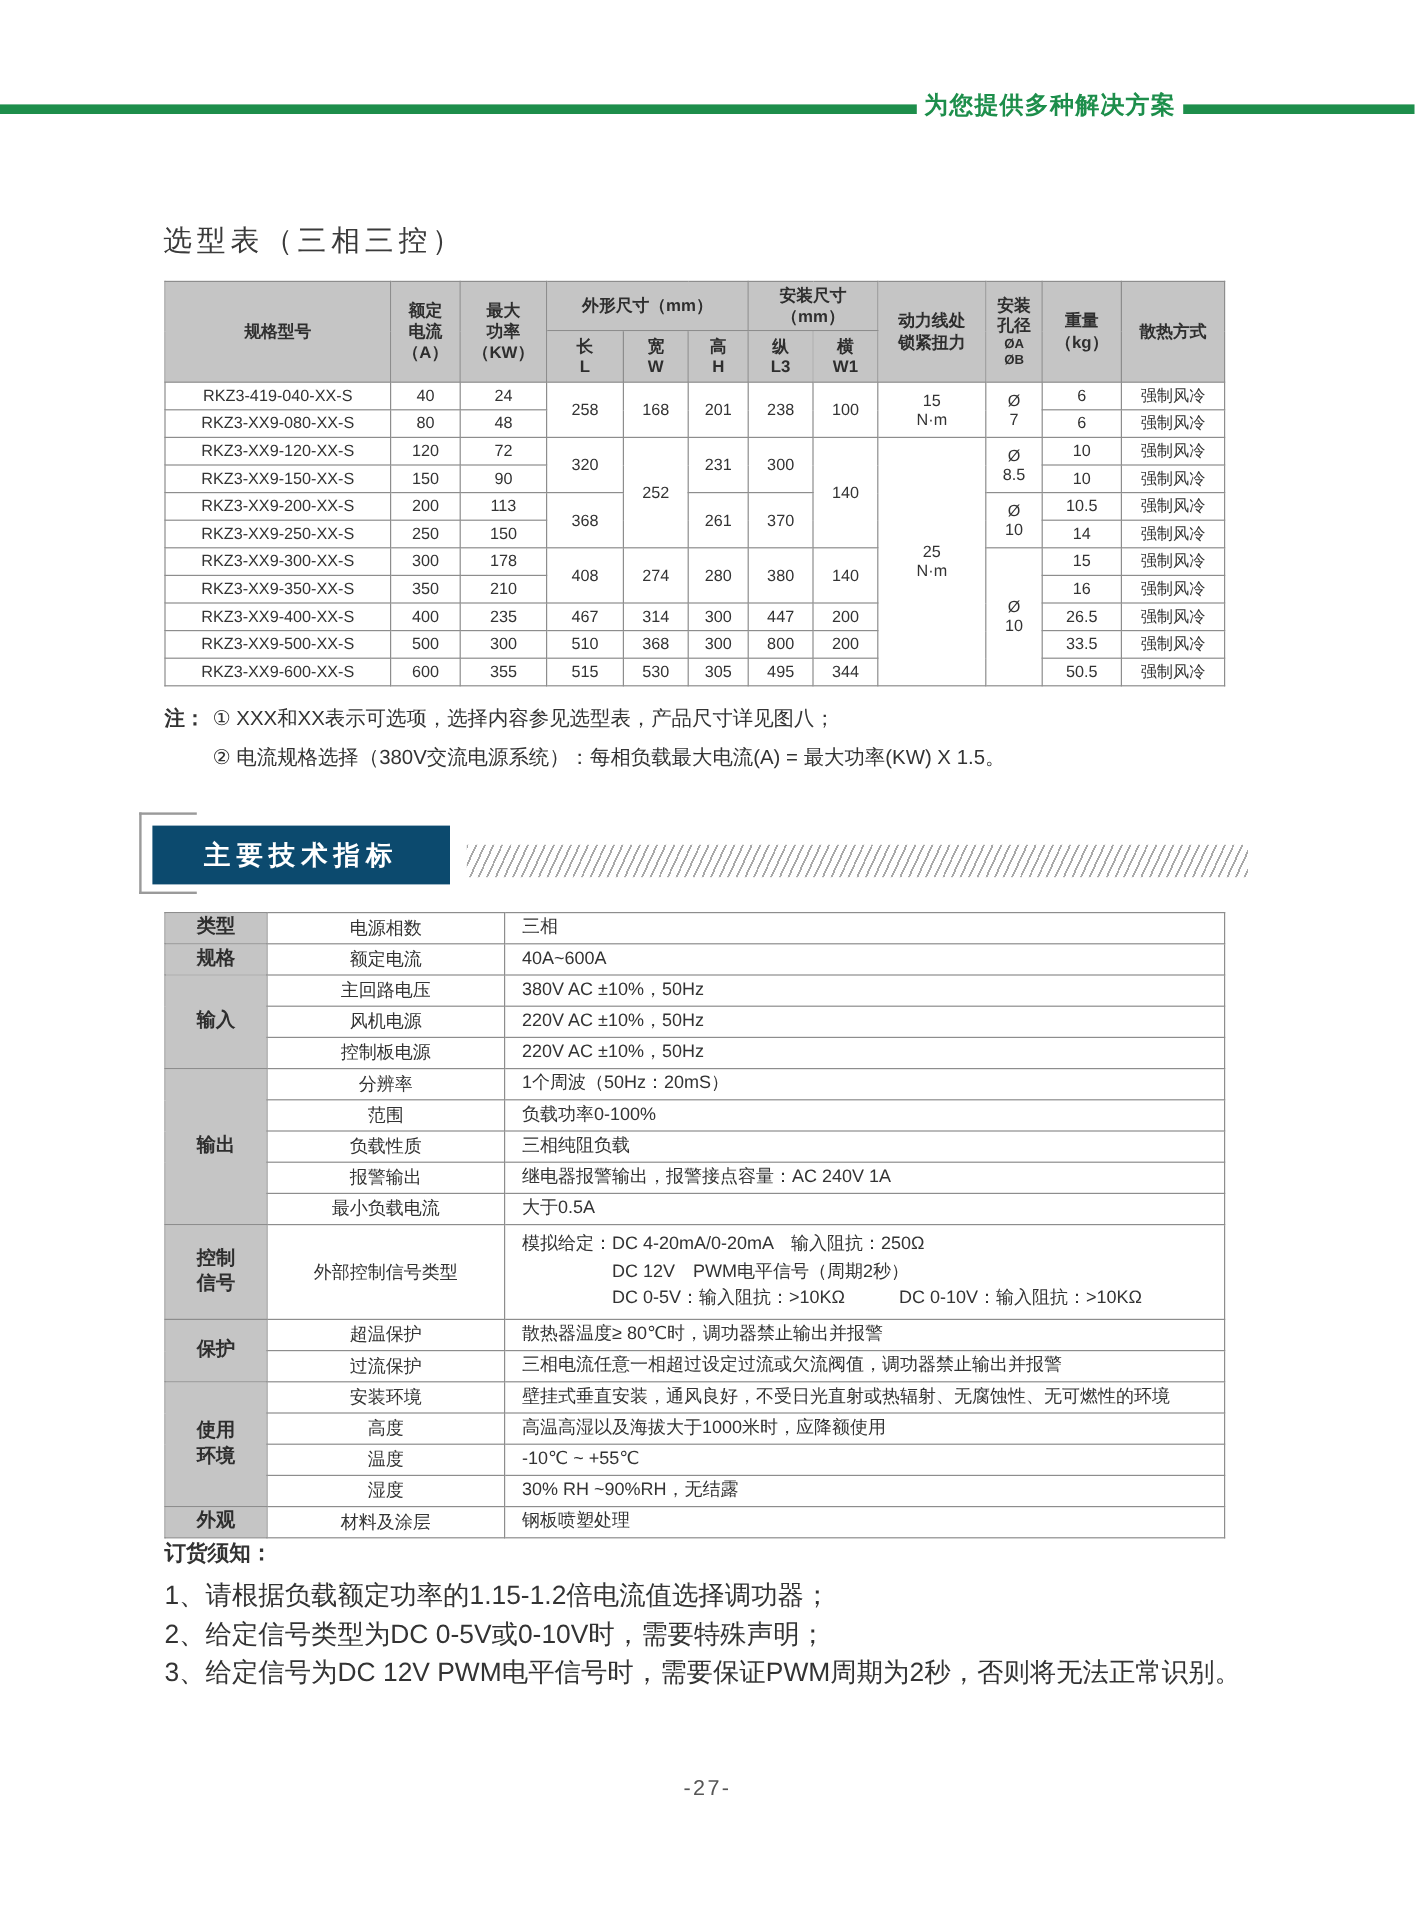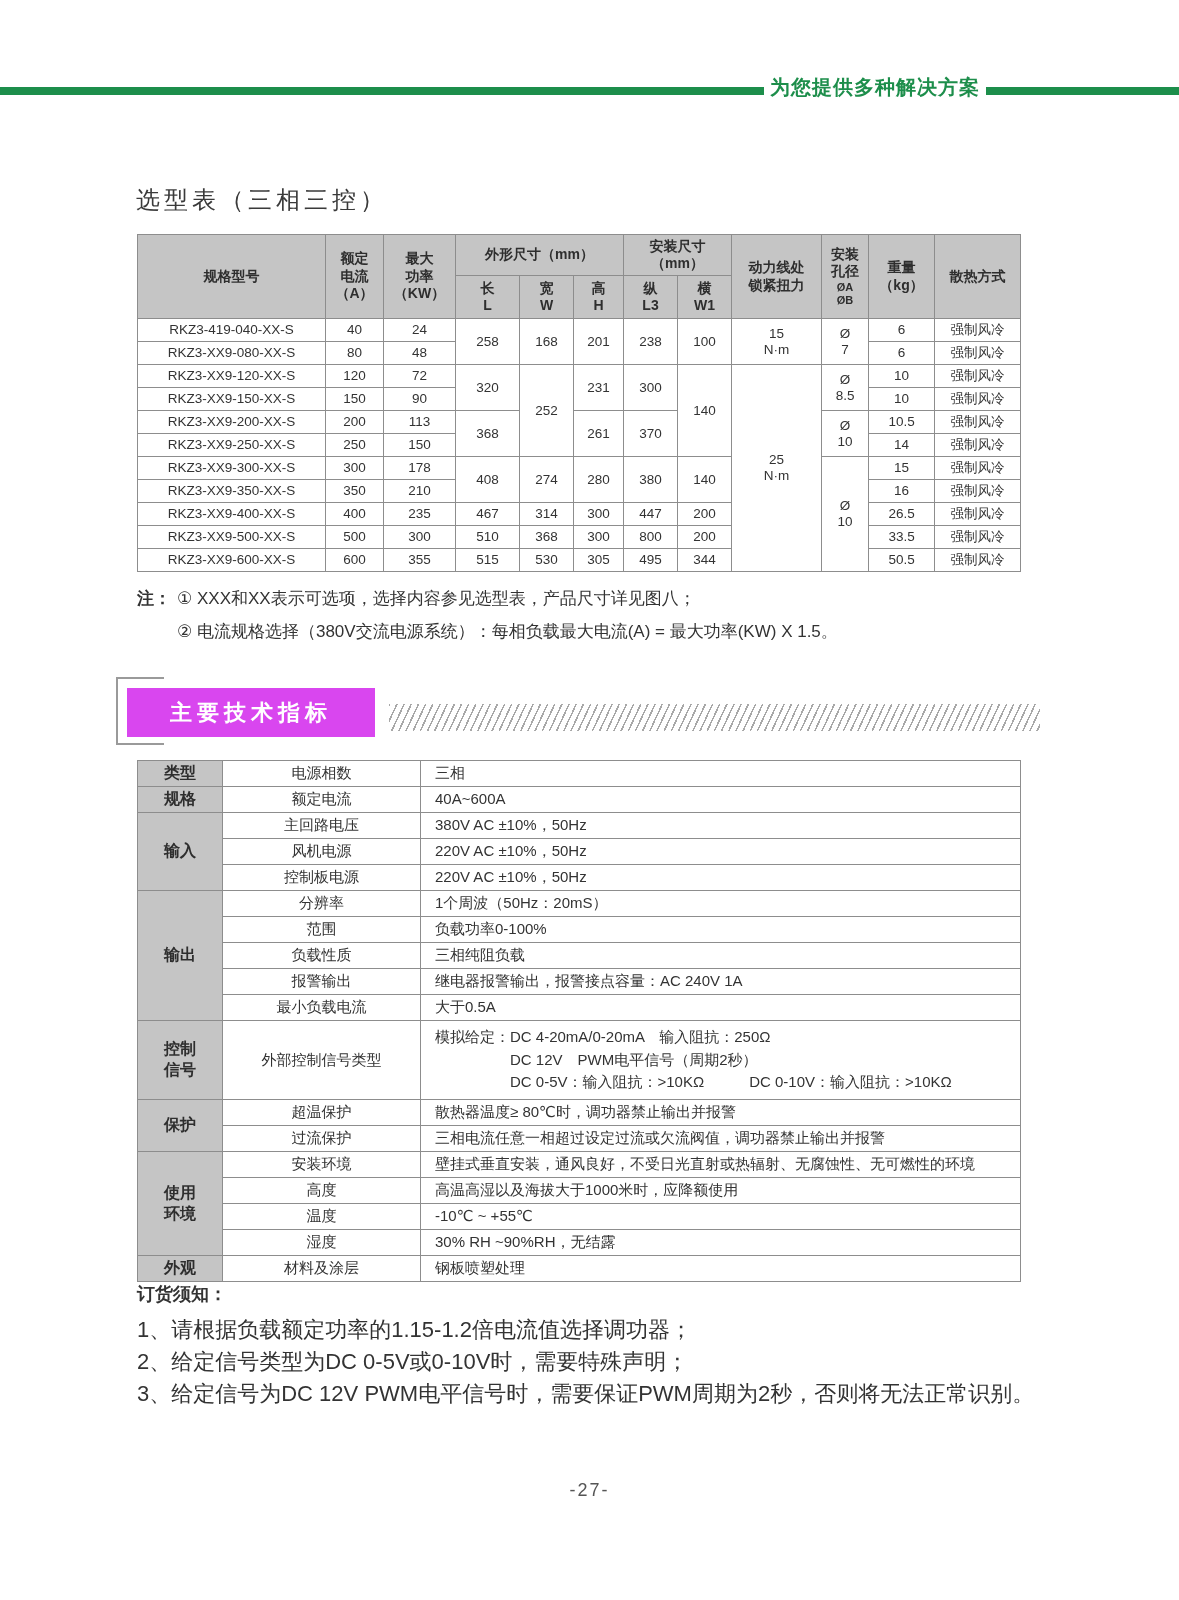--- a/index.html
+++ b/index.html
@@ -29,21 +29,21 @@
   .sel tbody td{font-size:13.5px;height:22px;background:#fff;color:#333;line-height:1.15;}
   .sel .hole-sub{font-size:11px;font-weight:bold;display:block;line-height:1.2;}
 
   
   .notes{position:absolute;left:137px;top:582px;font-size:17px;color:#333;line-height:33px;padding-left:40px;width:860px;}
   .notes .notes-label{position:absolute;left:0;top:0;font-weight:bold;}
 
   
   .bracket{position:absolute;left:116px;top:677px;width:46px;height:64px;
            border-left:2px solid #9a9a9a;border-top:2px solid #9a9a9a;border-bottom:2px solid #9a9a9a;}
-  .sec-box{position:absolute;left:127px;top:688px;width:248px;height:49px;background:#d946ef;
+  .sec-box{position:absolute;left:127px;top:688px;width:248px;height:49px;background:#0c4a6e;
            display:flex;align-items:center;justify-content:center;color:#fff;font-size:22px;
            font-weight:bold;letter-spacing:5px;}
   .hatch{position:absolute;left:389px;top:704px;width:651px;height:27px;
          background:repeating-linear-gradient(115deg,#a8a8a8 0 1.5px,transparent 1.5px 6.5px);}
 
   
   .spec-wrap{position:absolute;left:137px;top:760px;}
   .spec td{height:25px;text-align:center;}
   .spec .cat{background:#c5c5c5;font-size:16px;font-weight:bold;color:#2e2e2e;line-height:1.3;}
   .spec .lab{font-size:15px;color:#333;}

